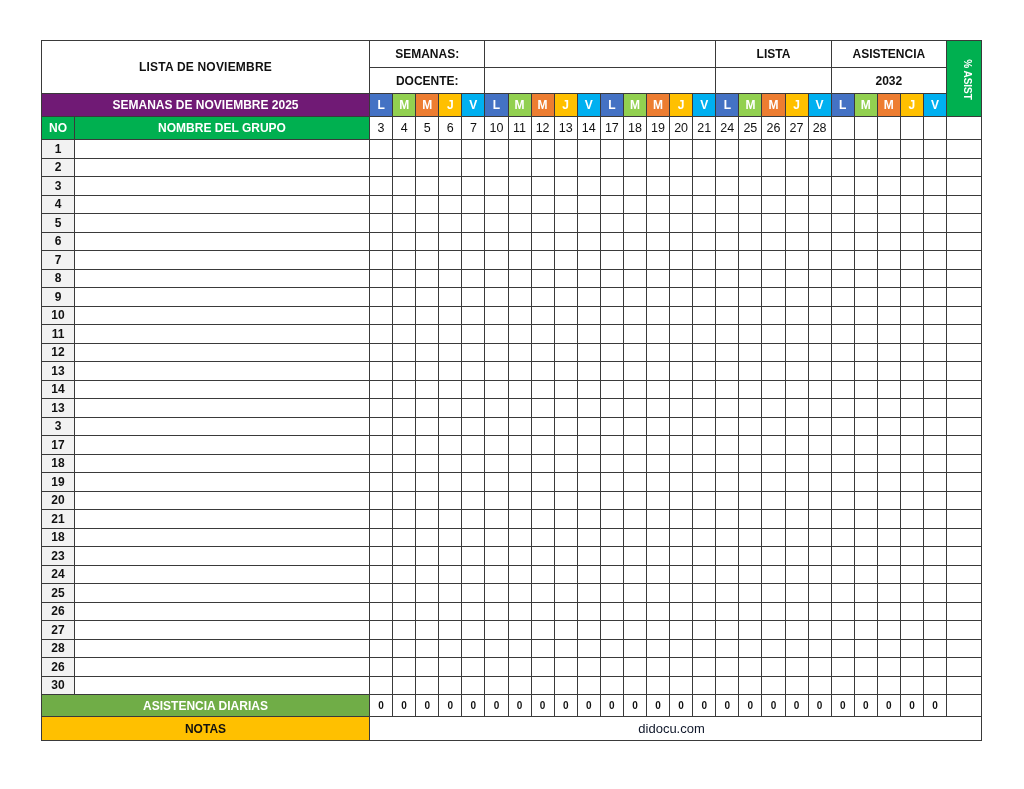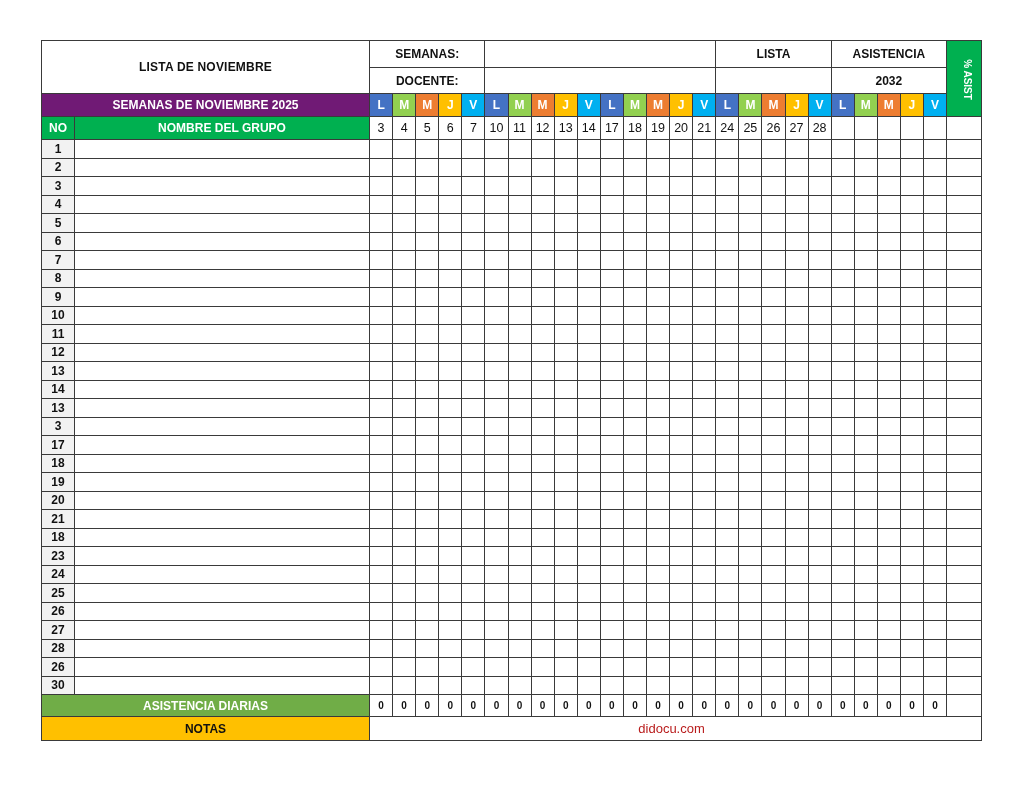--- a/index.html
+++ b/index.html
@@ -24,21 +24,21 @@
   .c-L { background:#4472C4; }
   .c-M1 { background:#92D050; }
   .c-M2 { background:#ED7D31; }
   .c-J { background:#FFC000; }
   .c-V { background:#00B0F0; }
   .num { font-weight:normal !important; font-size:12.5px !important; }
   .rowno { background:#f2f2f2; font-size:12px; }
   .tot-label { background:#70AD47; color:#fff; font-size:12px; }
   .tot-val { font-size:10px !important; }
   .notas-label { background:#FFC000; color:#111; font-size:12px; }
-  .footer-brand { text-align:left; font-weight:normal !important; font-size:13px !important; padding-right:8px !important; color:#b91c1c; }
+  .footer-brand { text-align:left; font-weight:normal !important; font-size:13px !important; padding-right:8px !important; color:#0f172a; }
   tr.r-h1 td { height:26px; }
   tr.r-h2 td { height:25px; }
   tr.r-band td { height:22px; }
   tr.r-hdr td { height:22px; }
   tr.r-data td { height:17.5px; }
   tr.r-tot td { height:21px; }
   tr.r-notas td { height:23px;text-align:center; }
 </style>
 </head>
 <body>

